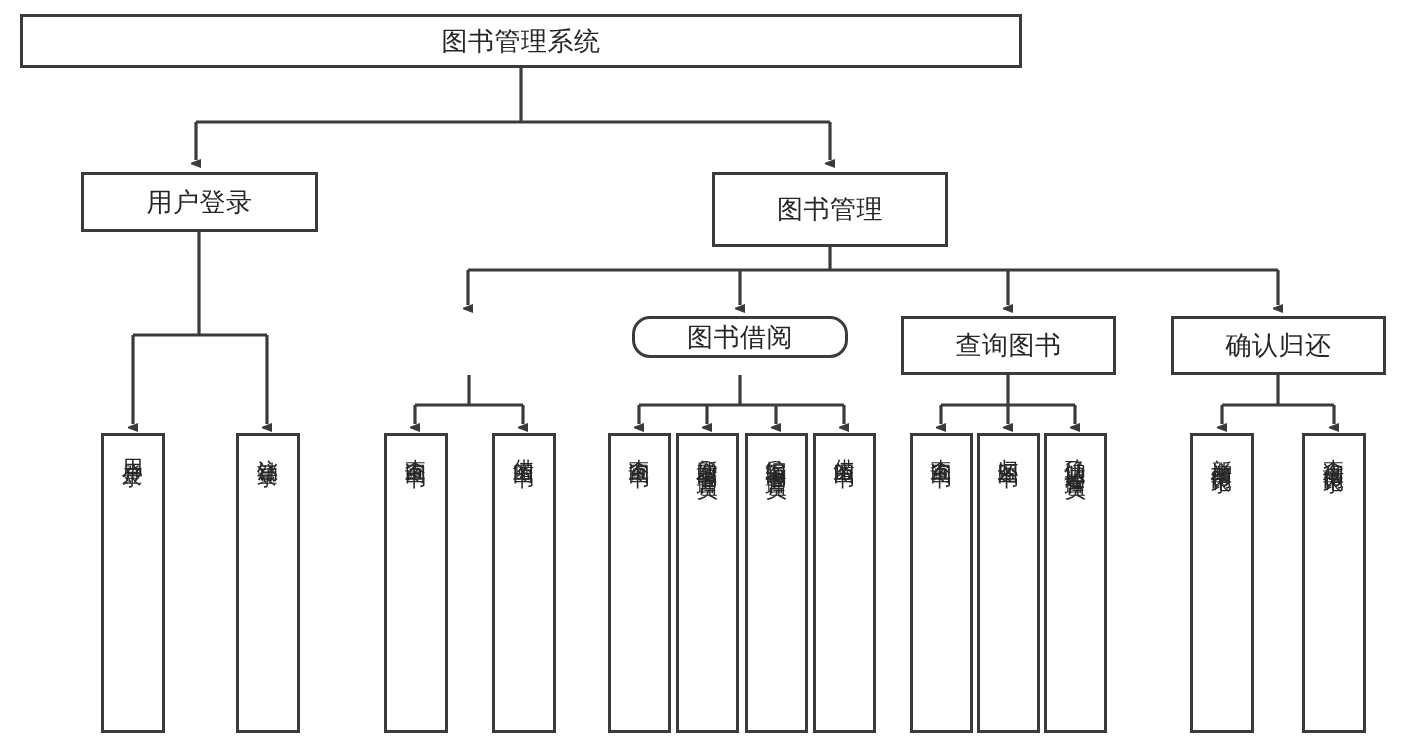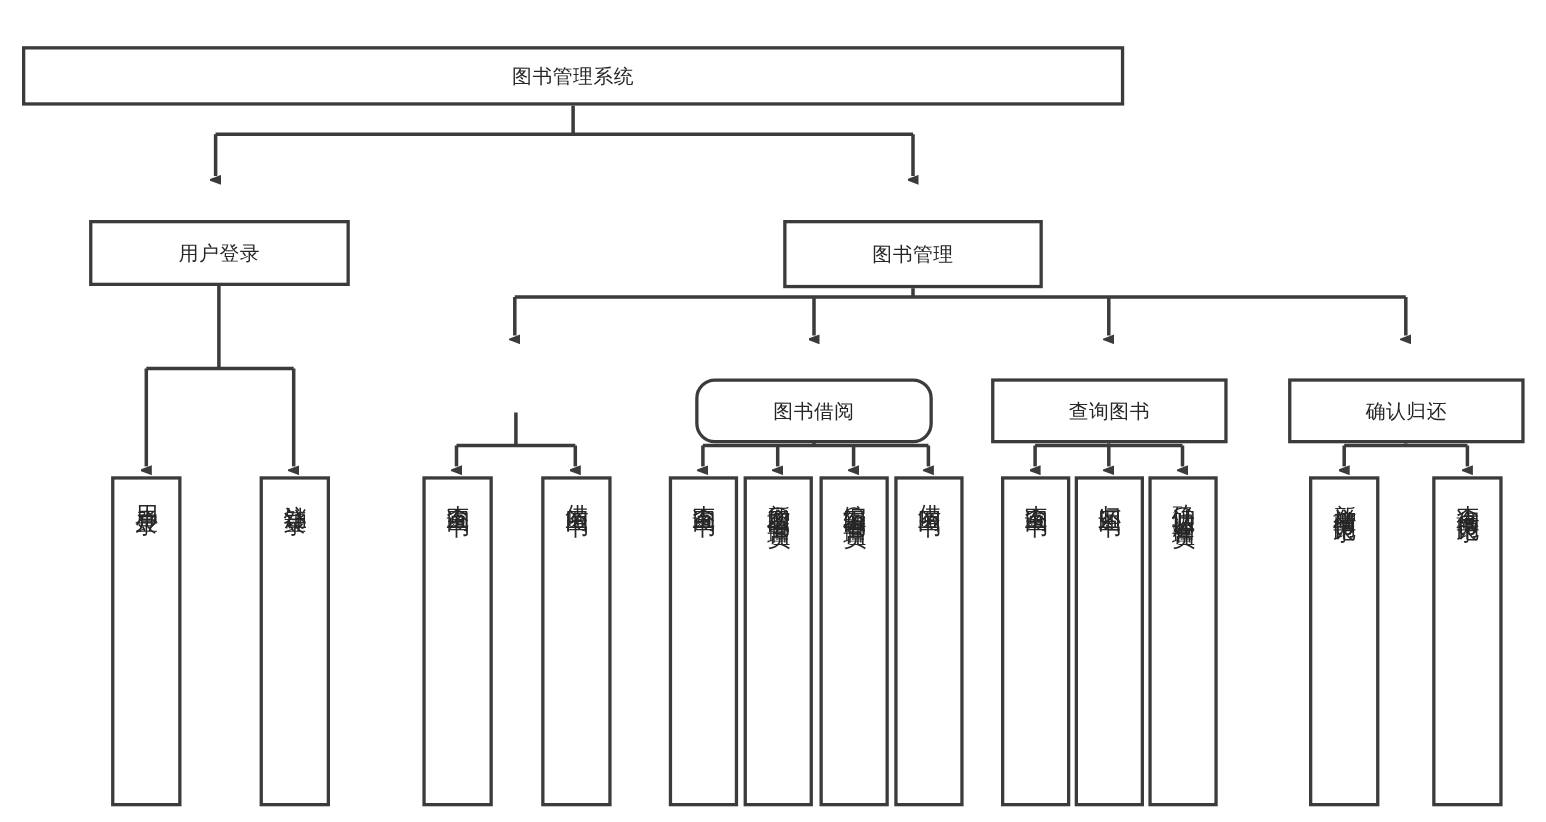--- a/index.html
+++ b/index.html
@@ -33,24 +33,23 @@
     background: #ffffff;
     border: 3px solid #3b3b3b;
     display: flex;
     align-items: center;
     justify-content: center;
     overflow: hidden;
   }
   .node.level0,
   .node.level1,
   .node.level2 {
-    font-size: 18px;
+    font-size: 26px;
     color: #262626;
     letter-spacing: 0.5px;
-    margin-top: 28px;
   }
   .node.leaf {
     font-size: 21px;
     color: #262626;
     align-items: flex-start;
     justify-content: center;
     padding-top: 6px;
   }
   .node.leaf .vlabel {
     writing-mode: vertical-rl;
@@ -129,25 +128,25 @@
     </g>
   </svg>
 
   <div class="node level0" style="left:20px; top:14px; width:1002px; height:54px;">
     <span class="hlabel">图书管理系统</span>
   </div>
 
   <div class="node level1" style="left:81px; top:172px; width:237px; height:60px;">
     <span class="hlabel">用户登录</span>
   </div>
-  <div class="node level1" style="left:712px; top:172px; width:236px; height:62px;">
+  <div class="node level1" style="left:712px; top:172px; width:236px; height:75px;">
     <span class="hlabel">图书管理</span>
   </div>
 
-  <div class="node level2" style="left:632px; top:316px; width:216px; height:59px;border-radius:18px;">
+  <div class="node level2" style="left:632px; top:316px; width:216px; height:42px;border-radius:18px;">
     <span class="hlabel">图书借阅</span>
   </div>
   <div class="node level2" style="left:901px; top:316px; width:215px; height:59px;">
     <span class="hlabel">查询图书</span>
   </div>
   <div class="node level2" style="left:1171px; top:316px; width:215px; height:59px;">
     <span class="hlabel">确认归还</span>
   </div>
 
   <div class="node leaf" style="left:101px; top:433px; width:64px; height:300px;">

